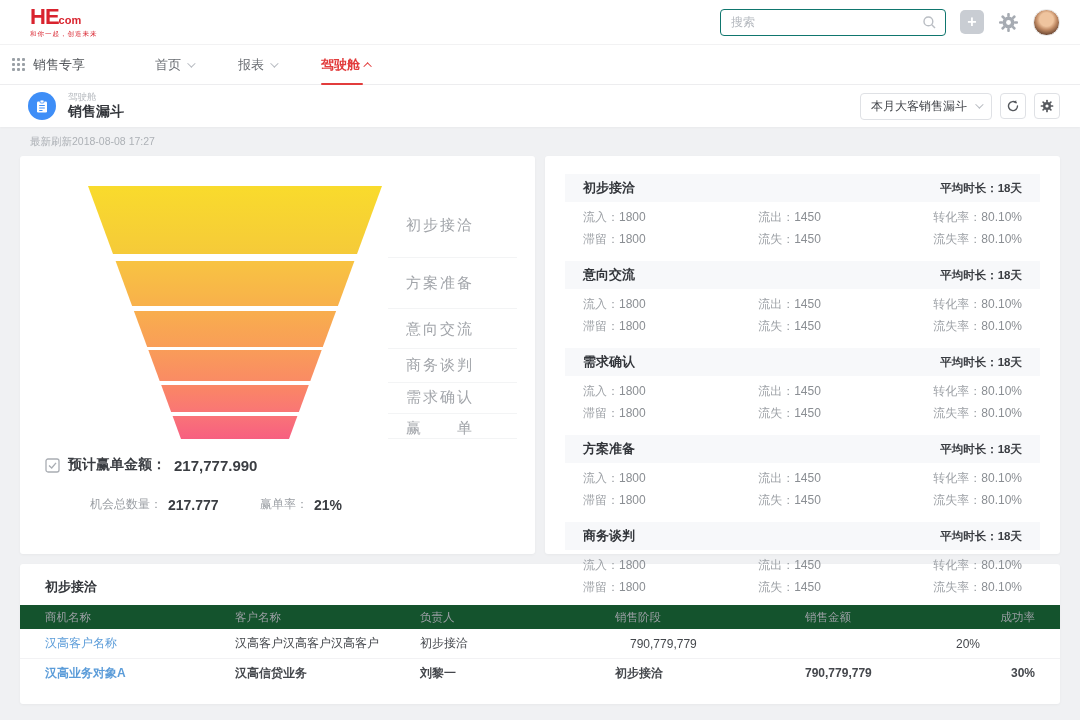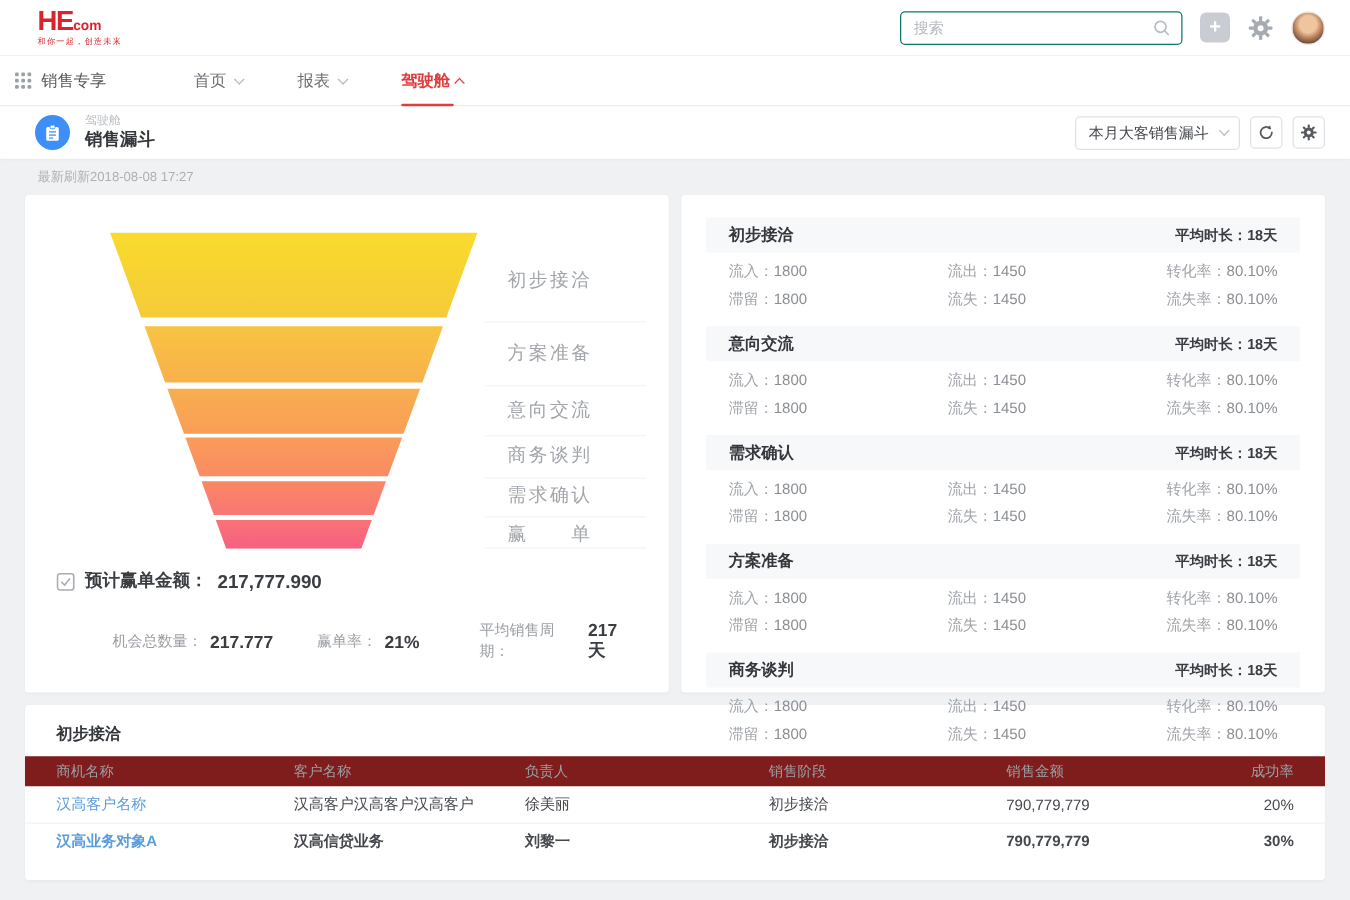--- a/index.html
+++ b/index.html
@@ -71,21 +71,21 @@
   .sec-grid { display:grid; grid-template-columns:1.15fr 1.15fr auto; padding:4px 38px 2px 38px; row-gap:0; }
   .metric { font-size:12px; line-height:22px; }
   .metric .ml { color:#9EA2A7; }
   .metric .mv { color:#8A8E93; }
   .metric.right { text-align:right; }
 
   
   .table-card { margin-top:10px; height:140px; }
   .tbl-title { font-size:13px; font-weight:bold; color:#33363B; padding:14px 25px 9px; }
   .tbl-head, .tbl-row { display:grid; grid-template-columns:190px 185px 195px 175px 190px 1fr; padding:0 25px; align-items:center; }
-  .tbl-head { background:#7f1d1d; height:24px; font-size:11.5px; color:#9B9FA4; }
+  .tbl-head { background:#14532d; height:24px; font-size:11.5px; color:#9B9FA4; }
   .tbl-row { height:29px; font-size:12px; color:#44474C; }
   .tbl-row + .tbl-row { border-top:1px solid #F2F2F4;font-weight:bold; }
   .c-amount { padding-left:15px; } .c-rate { text-align:right; }
   .link { color:#5B9CD9; cursor:pointer; }
 
   .icon-stroke { stroke:#B9BDC3; stroke-width:1.4; fill:none; }
 </style>
 </head>
 <body>
 
@@ -257,24 +257,20 @@
         </div>
         <div class="stats">
           <div class="stat stat1">
             <span class="lbl">机会总数量：</span>
             <span class="val">217.777</span>
           </div>
           <div class="stat stat2">
             <span class="lbl">赢单率：</span>
             <span class="val">21%</span>
           </div>
-          <div class="stat">
-            <span class="lbl">平均销售周期：</span>
-            <span class="val">217 天</span>
-          </div>
         </div>
       </div>
     </div>
 
     <div class="card stages-card">
 
       <div class="sec">
         <div class="sec-head">
             <span class="sec-title">初步接洽</span>
             <span class="sec-dur"><span>平均时长：</span><span>18天</span></span>
@@ -358,21 +354,20 @@
       <span>商机名称</span>
       <span>客户名称</span>
       <span>负责人</span>
       <span>销售阶段</span>
       <span class="c-amount">销售金额</span>
       <span class="c-rate">成功率</span>
     </div>
     <div class="tbl-row">
       <span class="link">汉高客户名称</span>
       <span>汉高客户汉高客户汉高客户</span>
-      <span>徐美丽</span>
       <span>初步接洽</span>
       <span class="c-amount">790,779,779</span>
       <span class="c-rate">20%</span>
     </div>
     <div class="tbl-row">
       <span class="link">汉高业务对象A</span>
       <span>汉高信贷业务</span>
       <span>刘黎一</span>
       <span>初步接洽</span>
       <span class="c-amount">790,779,779</span>

